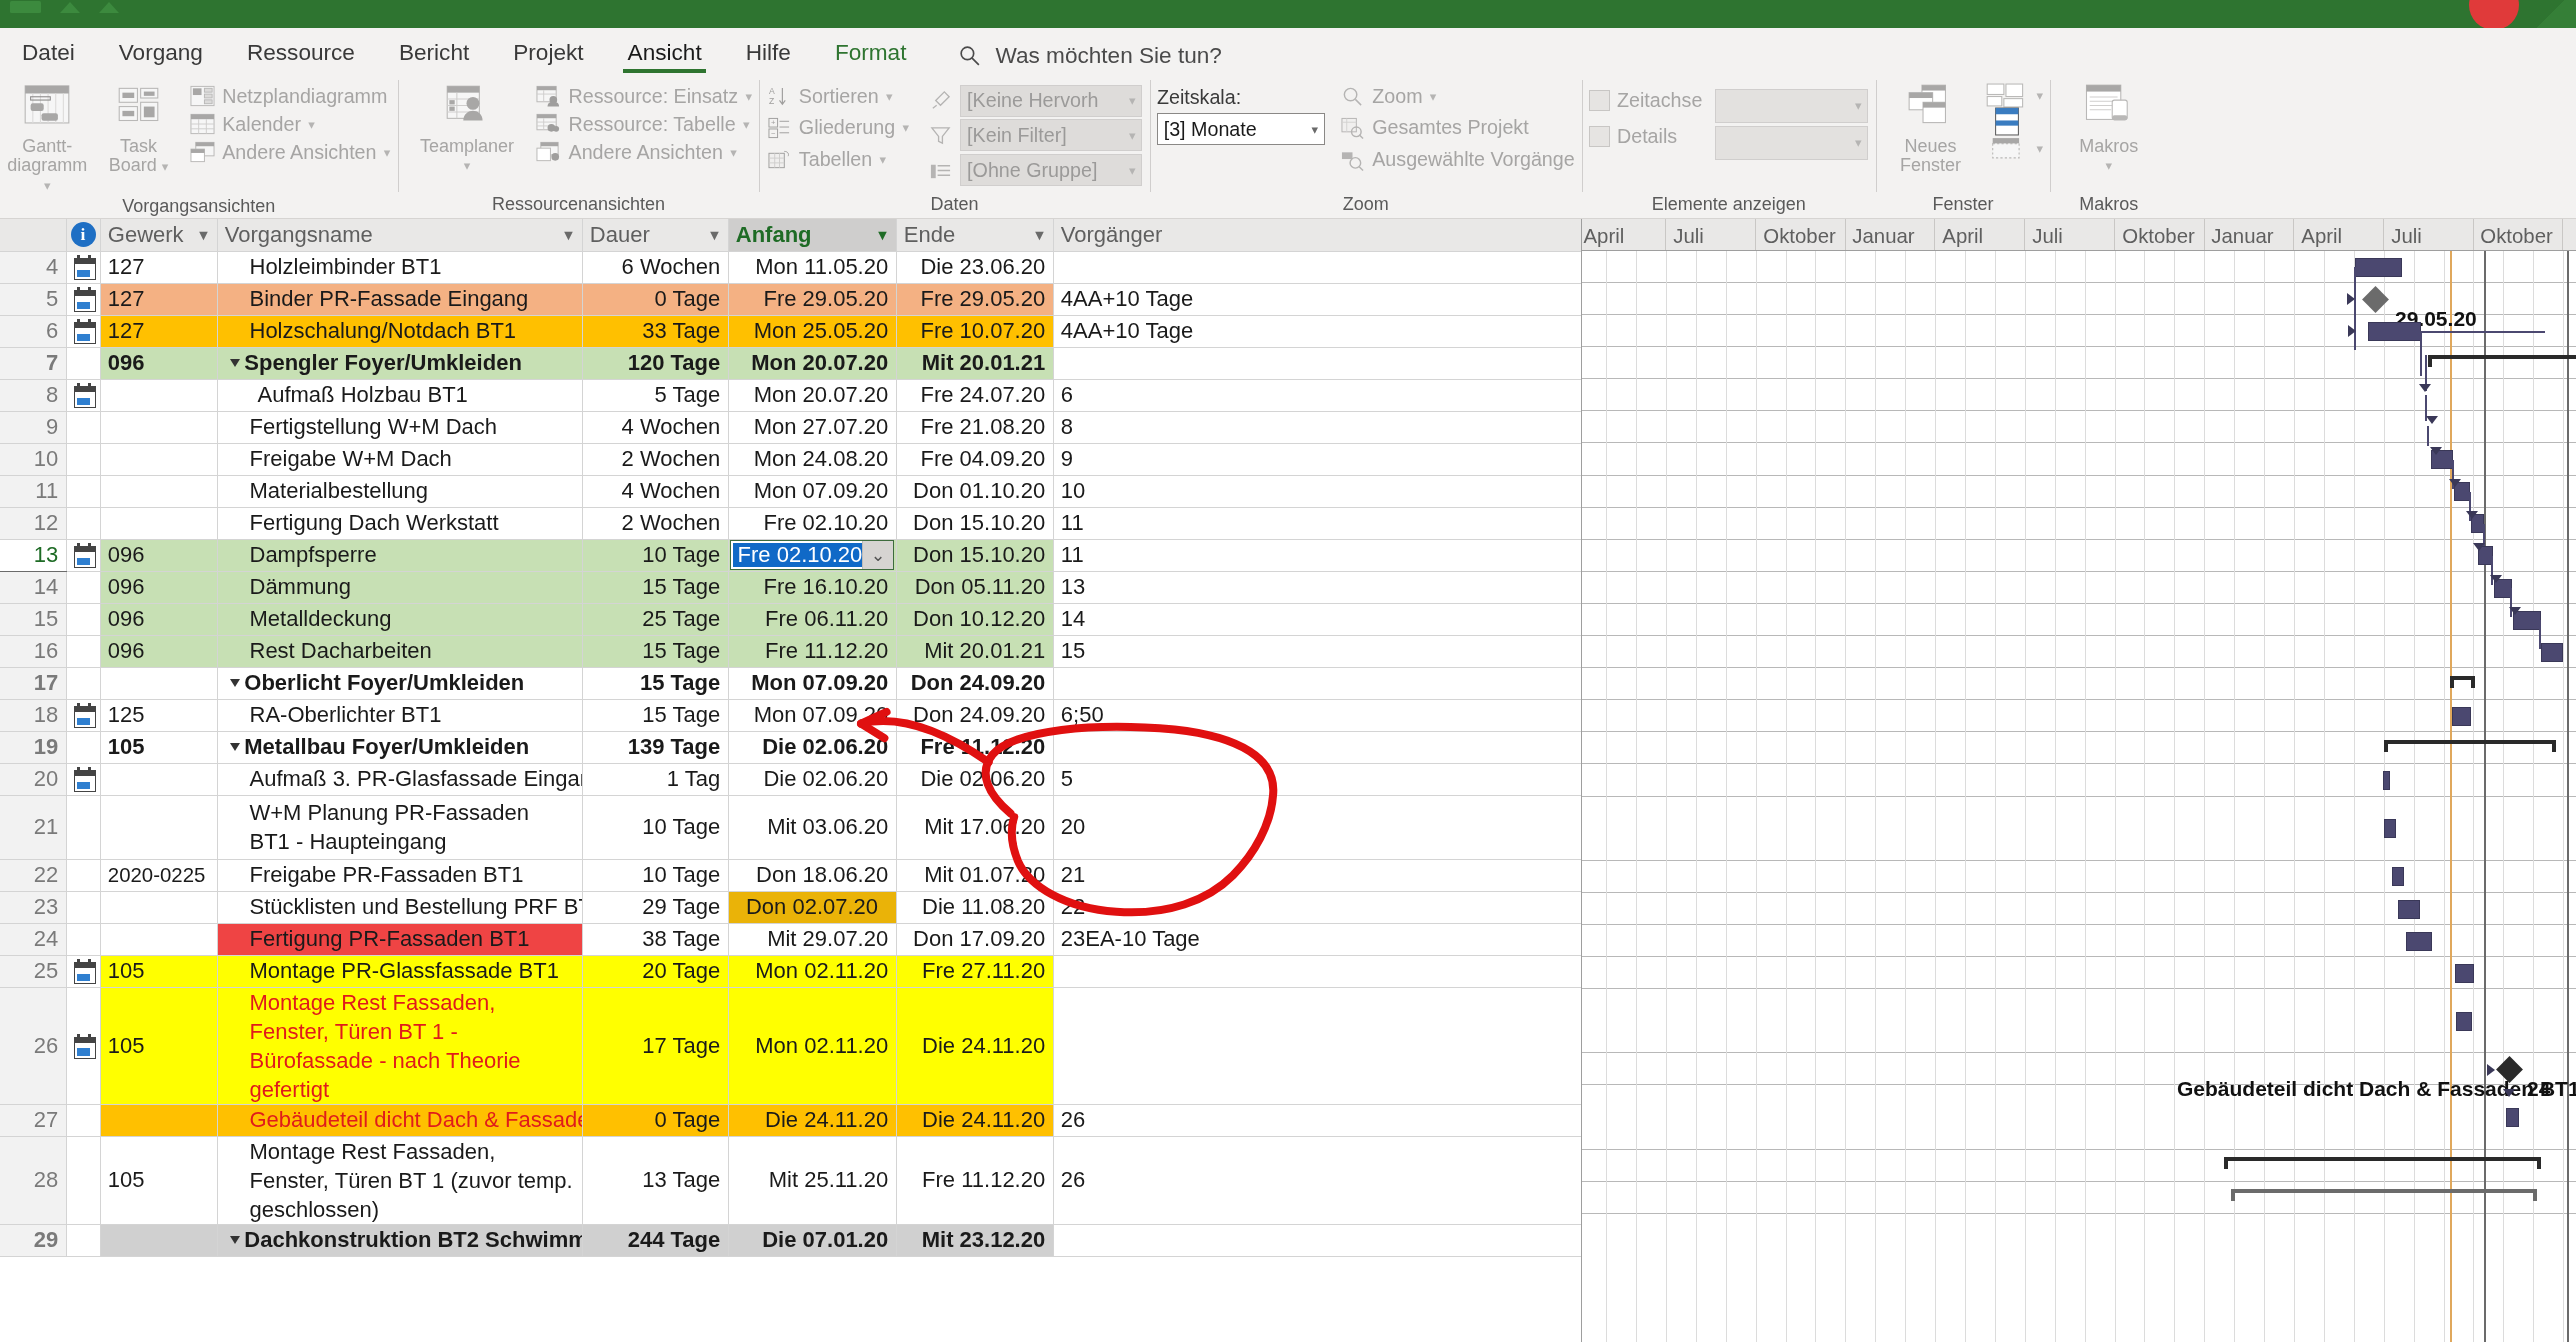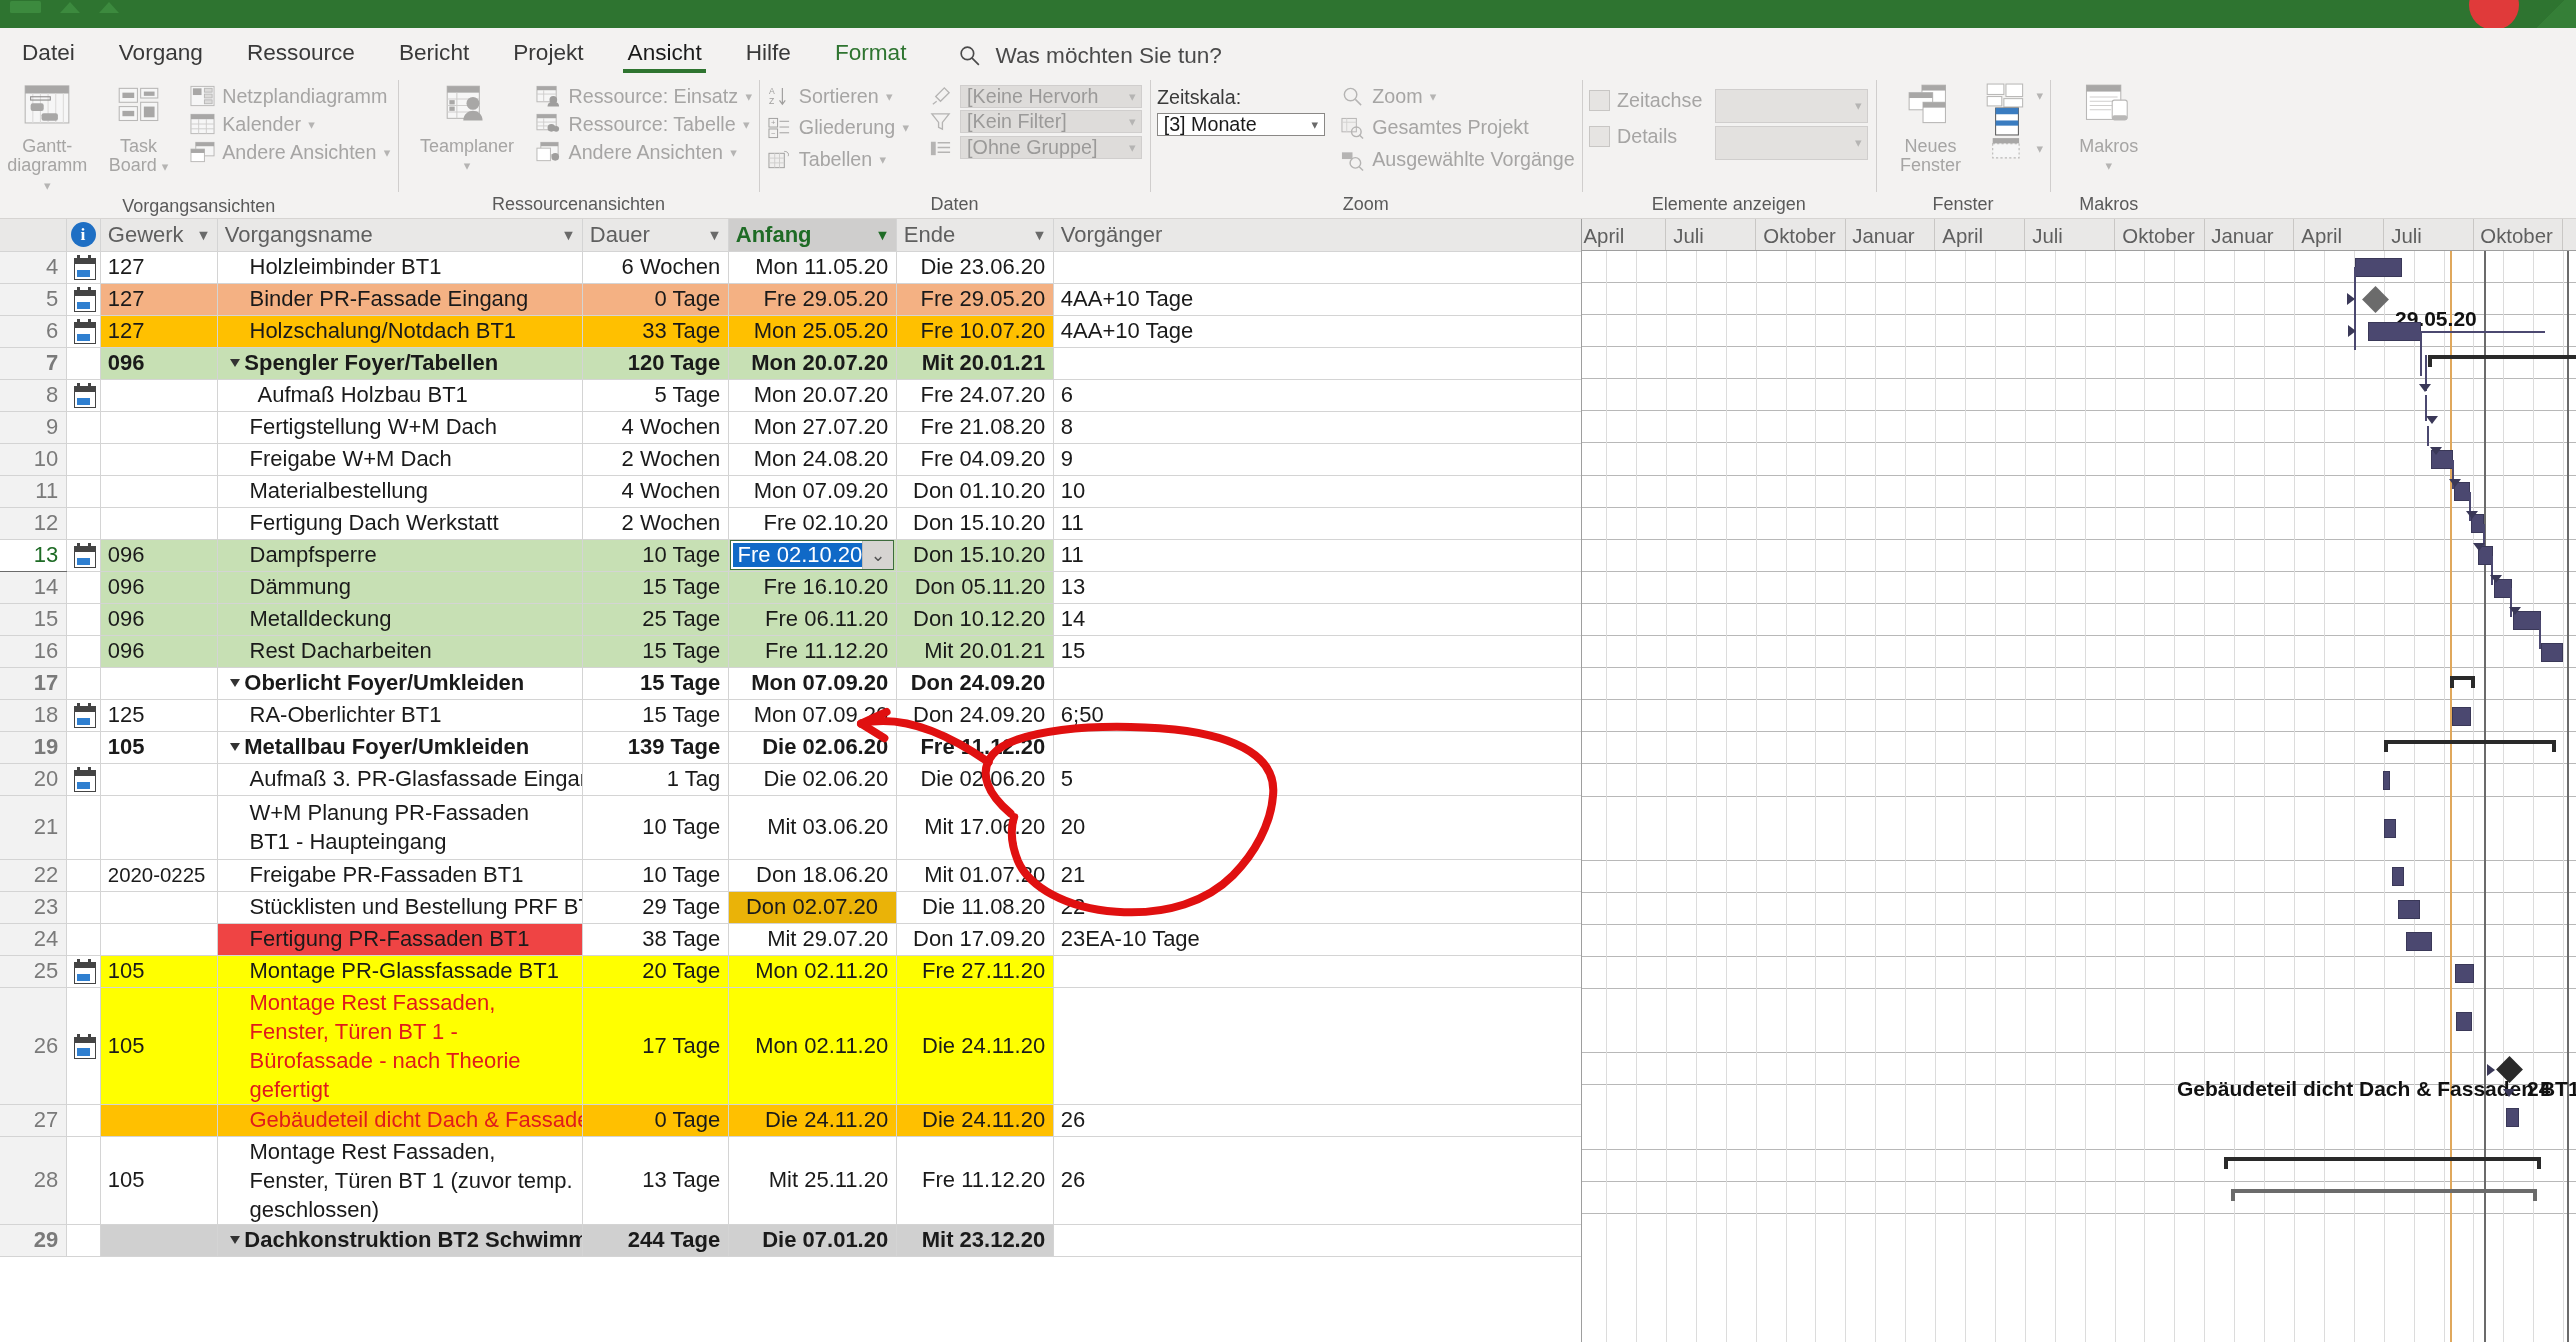--- a/index.html
+++ b/index.html
@@ -36,21 +36,21 @@
   .group + .group:before{ content:""; position:absolute; left:0; top:7.3px; bottom:26px; width:0.7px; background:#d0cecd;}
   .gbody{ flex:1; display:flex; align-items:flex-start; gap:7.3px; }
   .glabel{ text-align:center; font-size:18px; color:#5a5a5a; height:25px; line-height:22px;}
   .bigbtn{ width:80px; display:flex; flex-direction:column; align-items:center; color:#a6a5a4; font-size:18px; line-height:19px; text-align:center; padding-top:4.4px;}
   .bigbtn .ic{ margin-bottom:4.4px; }
   .smallcol{ display:flex; flex-direction:column; gap:5.1px; padding-top:5.8px;}
   .smallbtn{ display:flex; align-items:center; gap:7.3px; color:#a6a5a4; font-size:19.7px; white-space:nowrap;}
   .smallbtn .ic{ width:25px; height:22px; flex:none; display:flex; align-items:center; justify-content:center;}
   .caret{ font-size:13px; color:#b5b4b3; }
   .caret.dk{ color:#6a6a6a;}
-  .combo{ background:#dedcda; border:0.7px solid #d0cecd; color:#9b9a99; width:182px; height:23px; display:flex; align-items:center; padding:0 5.8px; font-size:19.7px; justify-content:space-between;}
+  .combo{ background:#dedcda; border:0.7px solid #d0cecd; color:#9b9a99; width:182px; height:32px; display:flex; align-items:center; padding:0 5.8px; font-size:19.7px; justify-content:space-between;}
   .combo.white{ background:#fff; border:0.7px solid #8a8886; color:#1a1a1a;}
   .chk{ width:20.4px;height:20.4px;border:0.7px solid #c8c6c4;background:#e6e4e2; flex:none;}
   .blankbox{ width:153px; height:34px; background:#e3e1df; border:0.7px solid #d0cecd; display:flex; align-items:center; justify-content:flex-end; padding-right:5.8px;}
   .zoomlbl{ font-size:19.7px; color:#3a3a3a; margin-bottom:4.4px;}
 
   
   .sheetwrap{ position:absolute; left:0; right:0; top:219px; bottom:0; display:flex; }
   .leftpane{ width:1582px; position:relative; overflow:hidden; border-right:0.7px solid #9e9e9e;}
   .rightpane{ flex:1; position:relative; overflow:hidden; background:#fff;}
 
@@ -564,21 +564,21 @@
             <td style="background: rgb(255, 192, 0); padding-left: 32px;"><span>Holzschalung/Notdach BT1</span></td>
             <td class="num" style="background: rgb(255, 192, 0);">33 Tage</td>
             <td class="num" style="background: rgb(255, 192, 0);">Mon 25.05.20</td>
             <td class="num" style="background: rgb(255, 192, 0);">Fre 10.07.20</td>
             <td>4AA+10 Tage</td>
           </tr>
           <tr class=" summary">
             <td class="rownum">7</td>
             <td class="ind"></td>
             <td style="background: rgb(199, 224, 180);">096</td>
-            <td style="background: rgb(199, 224, 180); padding-left: 13px;"><span class="twist"></span><span>Spengler Foyer/Tabellen</span></td>
+            <td style="background: rgb(199, 224, 180); padding-left: 13px;"><span class="twist"></span><span>Spengler Foyer/Umkleiden</span></td>
             <td class="num" style="background: rgb(199, 224, 180);">120 Tage</td>
             <td class="num" style="background: rgb(199, 224, 180);">Mon 20.07.20</td>
             <td class="num" style="background: rgb(199, 224, 180);">Mit 20.01.21</td>
             <td></td>
           </tr>
           <tr>
             <td class="rownum">8</td>
             <td class="ind"><span class="calicon"><span class="pin p1"></span><span class="pin p2"></span><span class="top"></span><span class="bd"></span></span></td>
             <td style="background: rgb(255, 255, 255);"></td>
             <td style="background: rgb(255, 255, 255); padding-left: 40px;"><span>Aufmaß Holzbau BT1</span></td>

